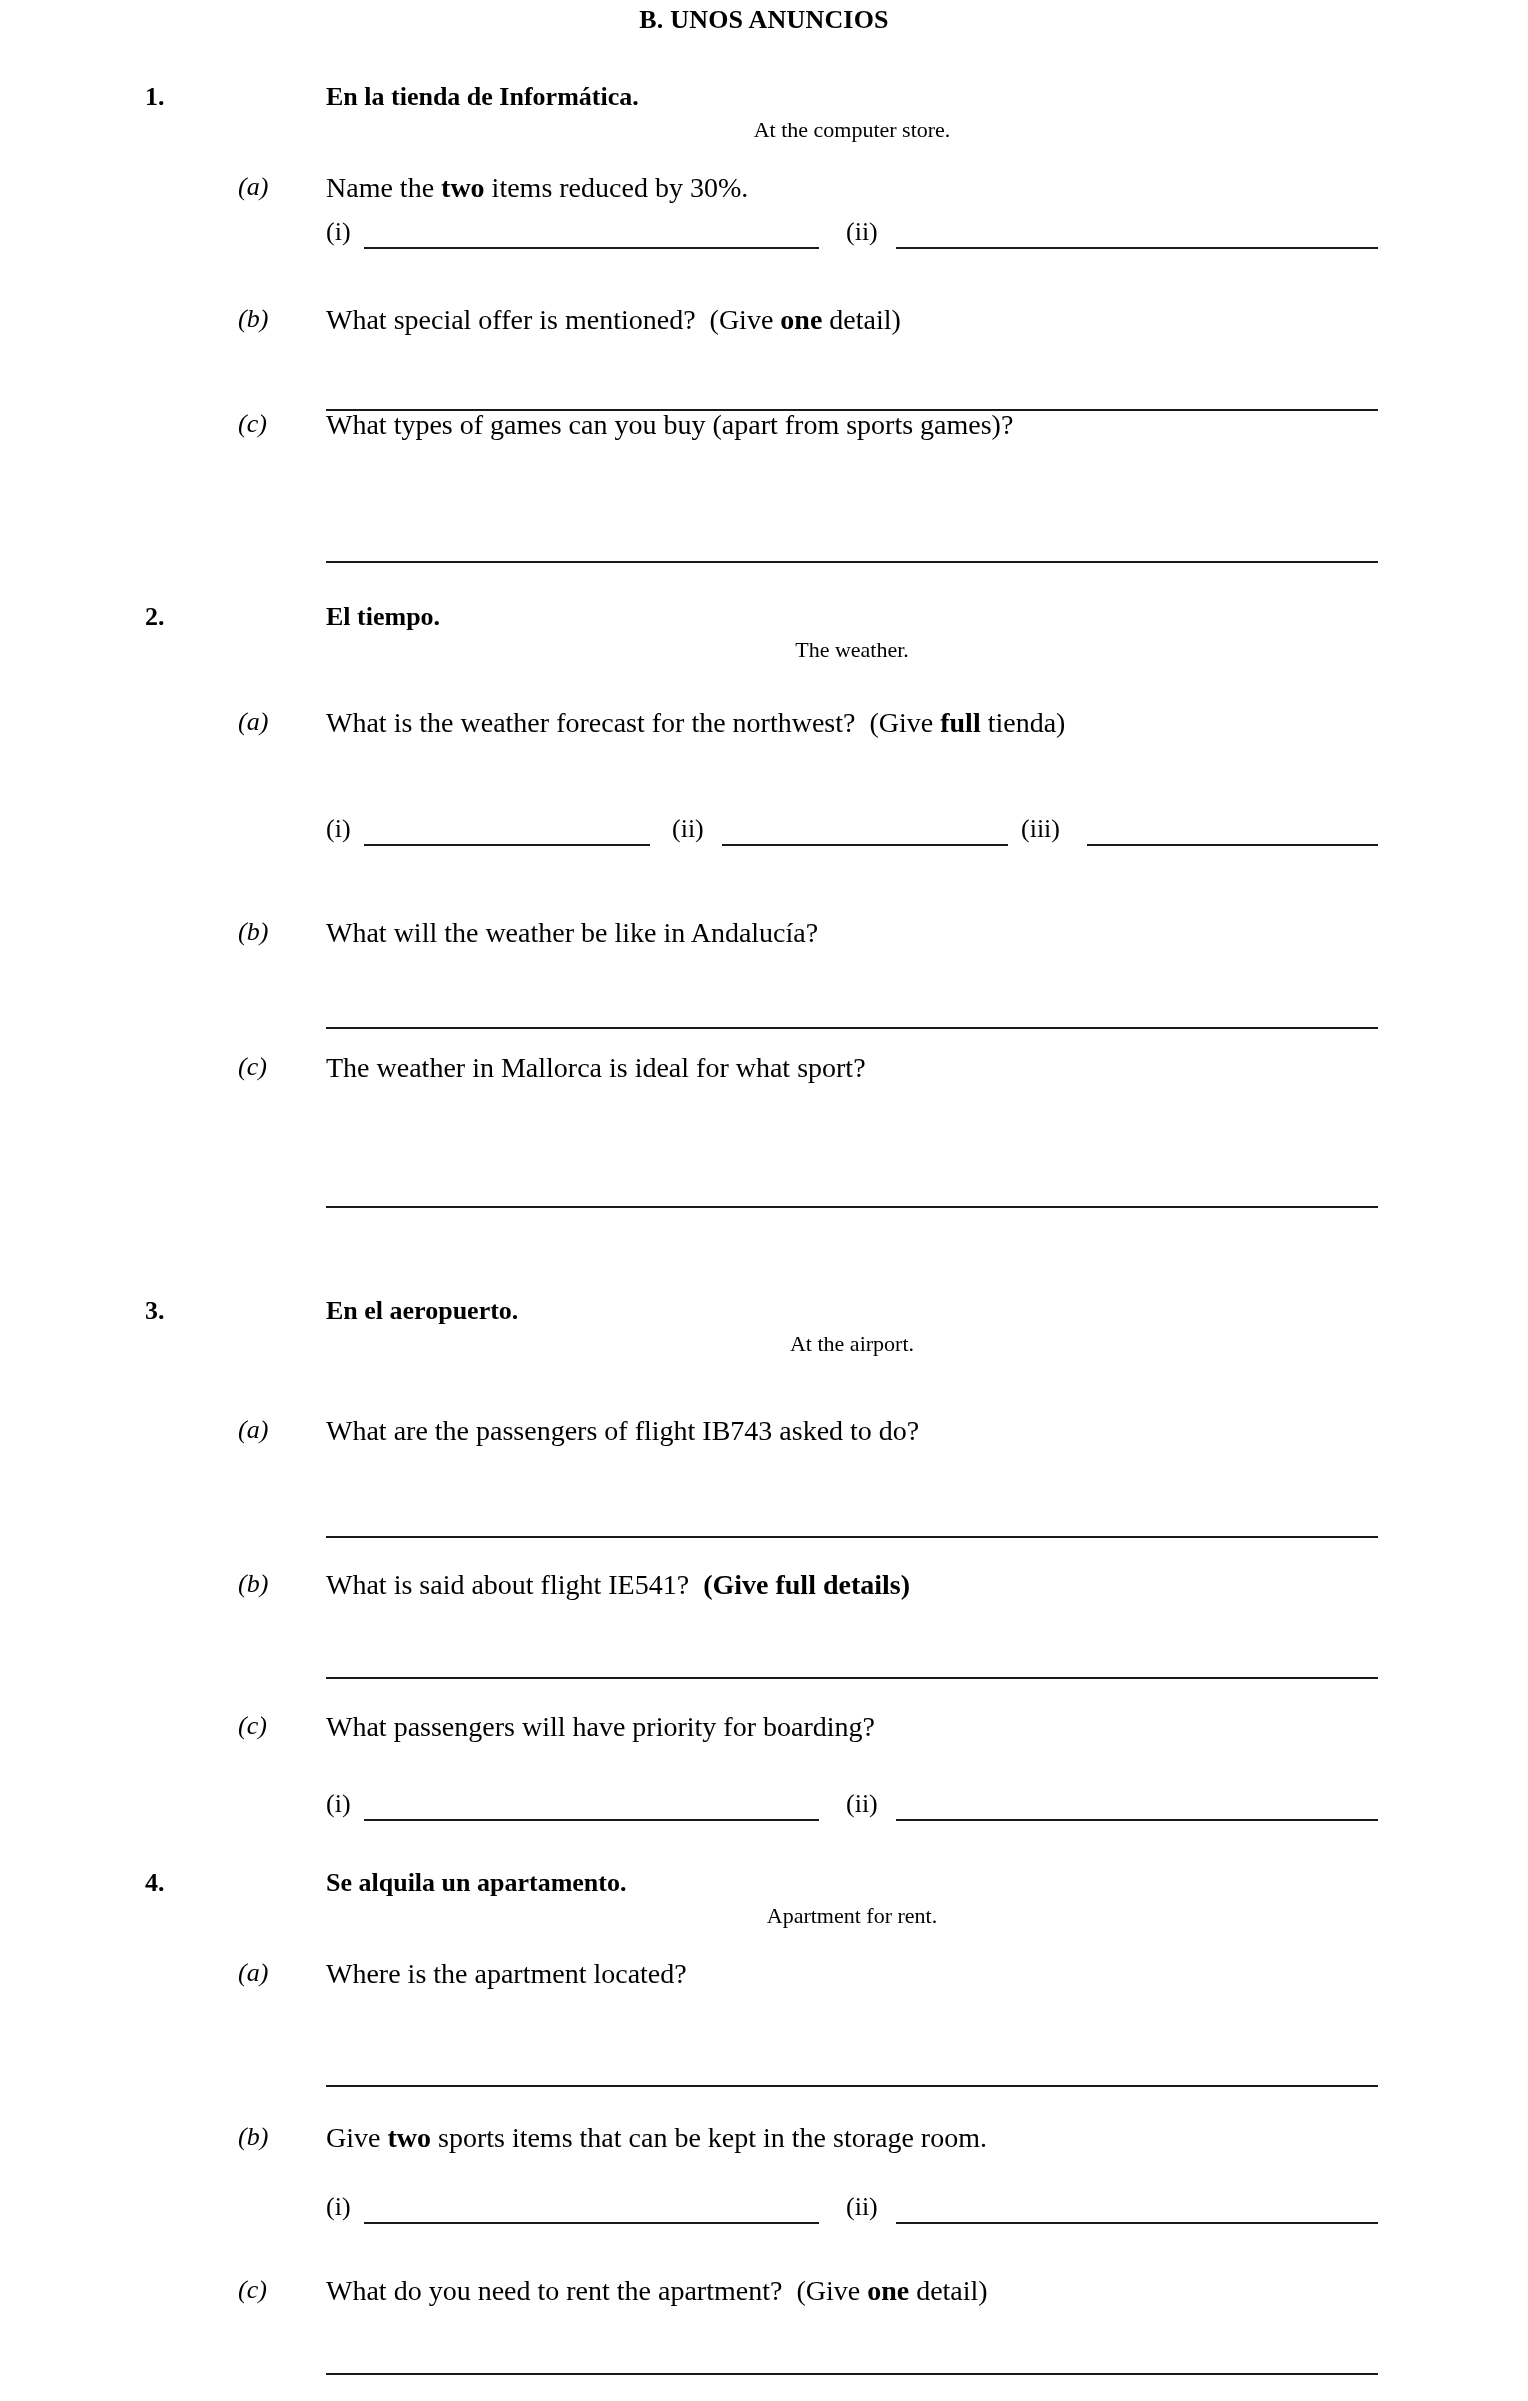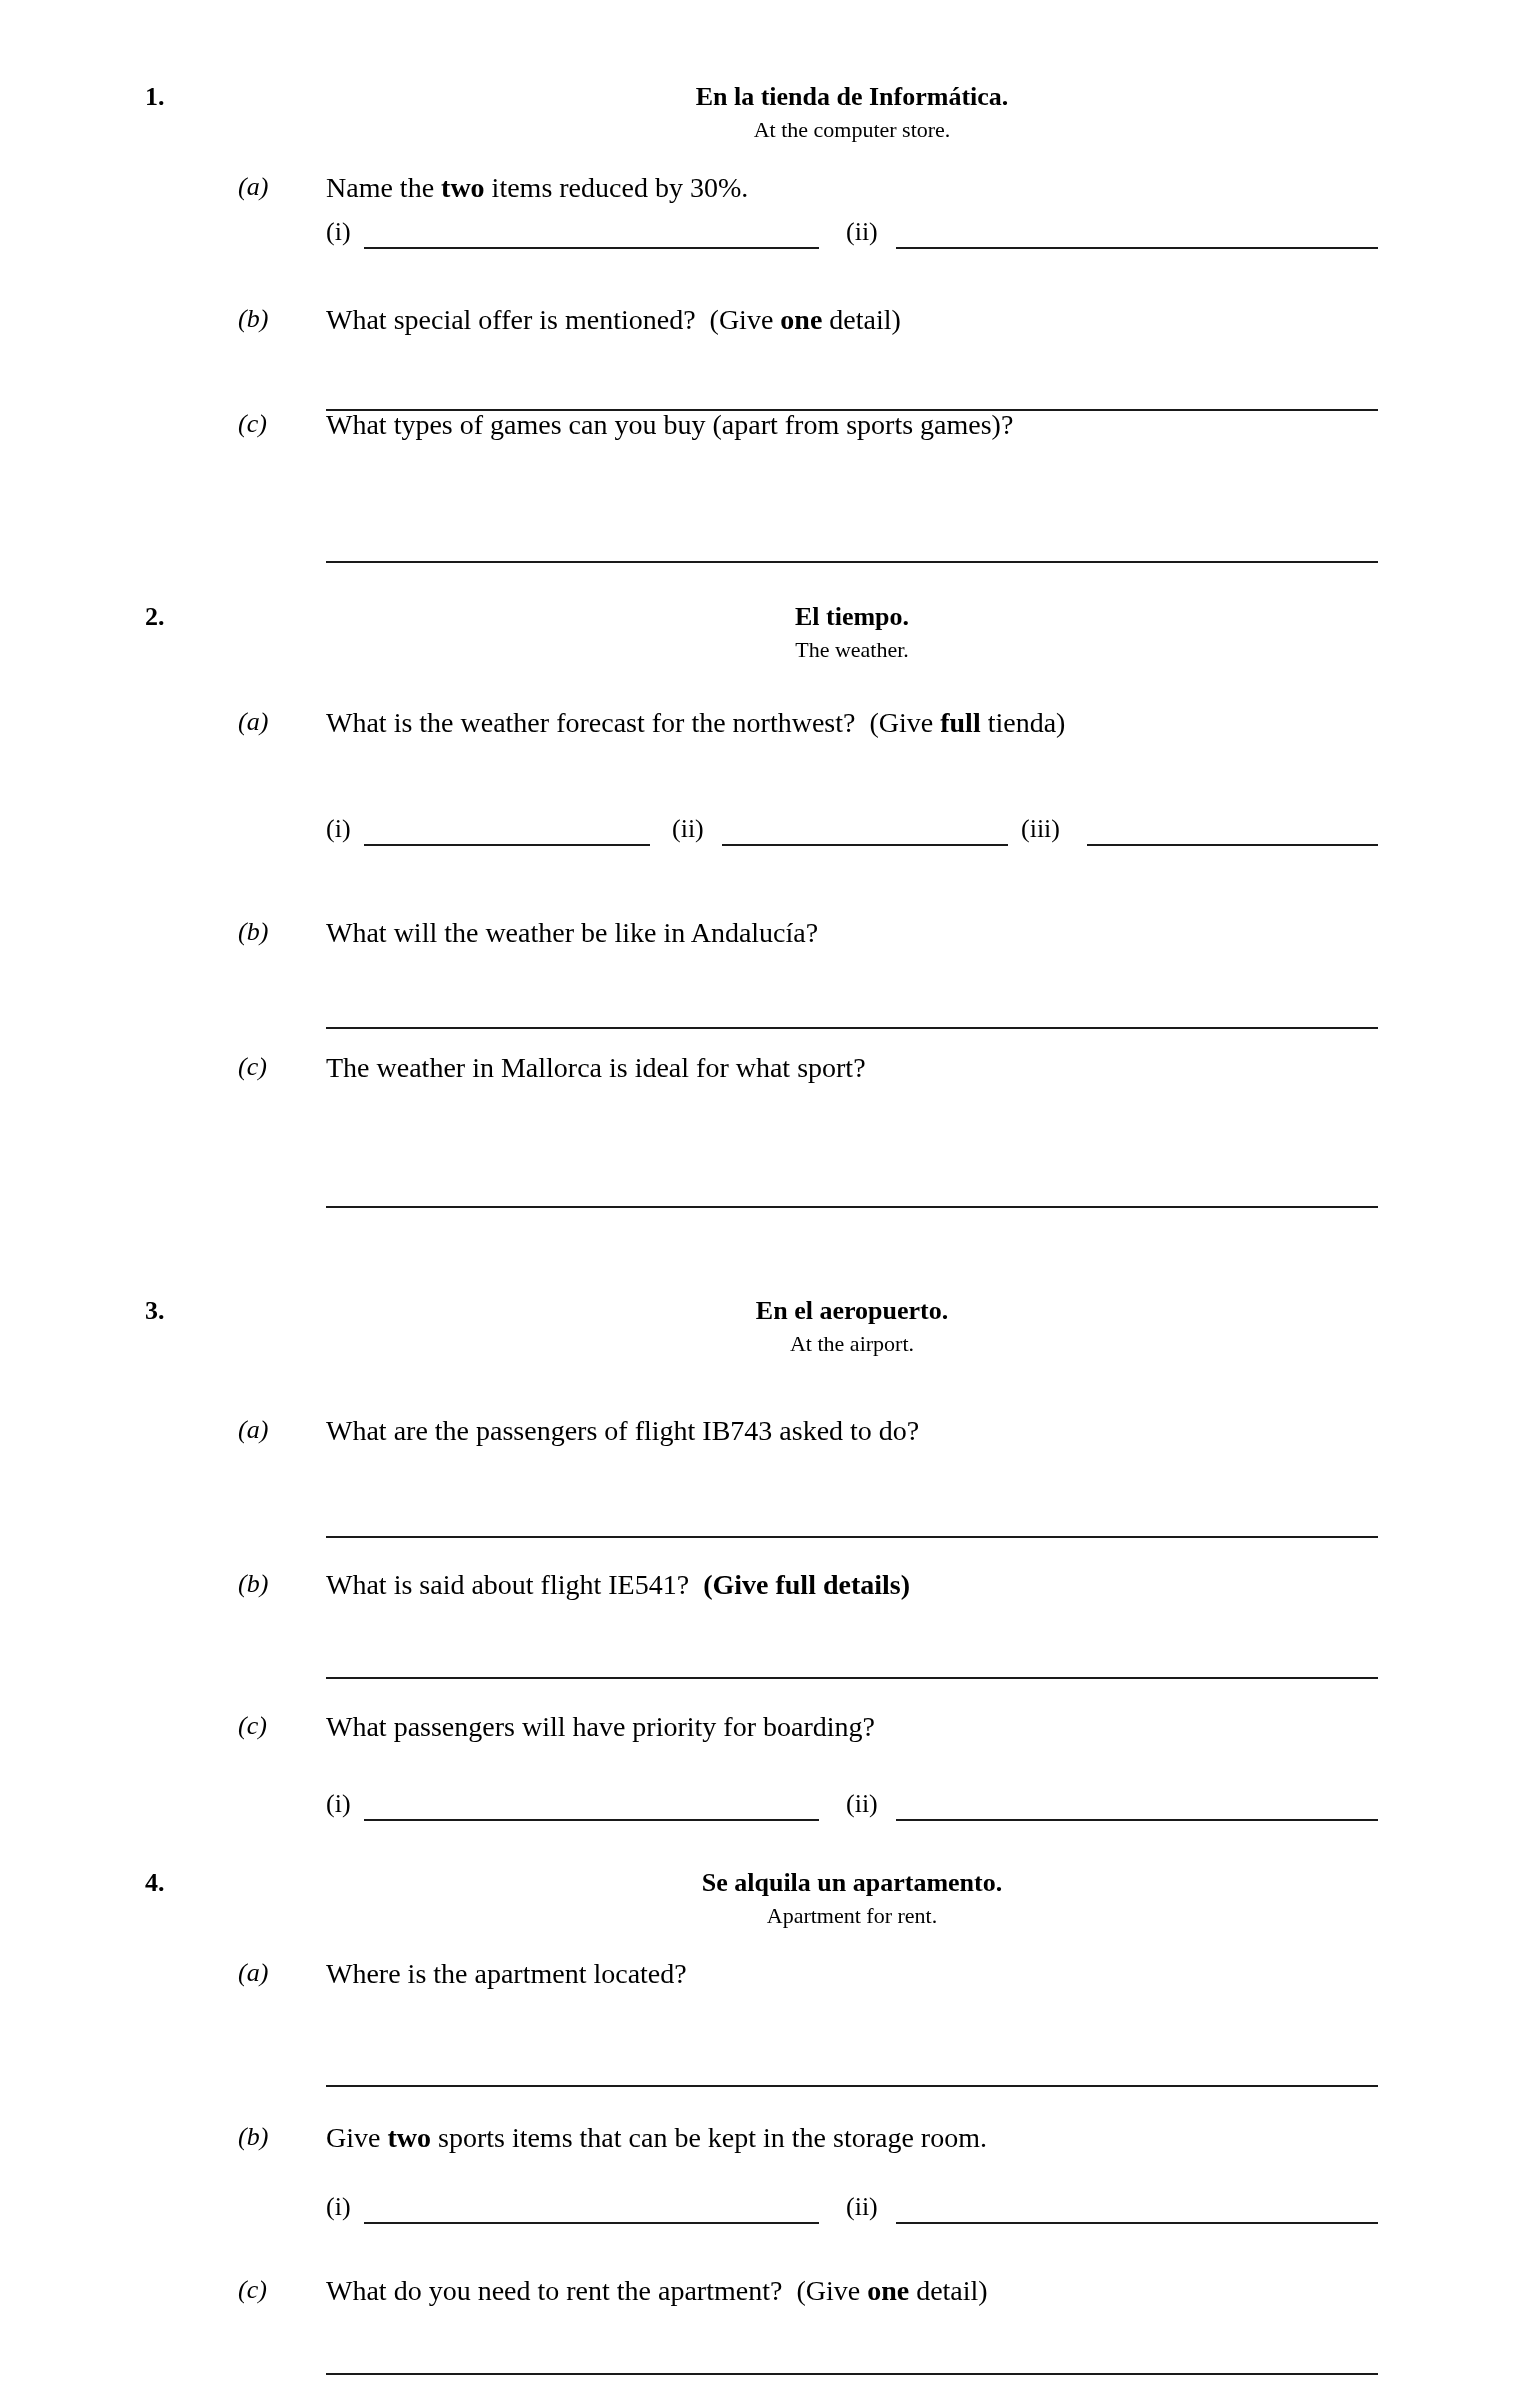--- a/index.html
+++ b/index.html
@@ -42,21 +42,20 @@
     left: 145px;
     top: 0;
     font-weight: bold;
     font-size: 26px;
   }
   .heading-es {
     position: absolute;
     left: 326px;
     top: 0;
     width: 1052px;
-    text-align: center;
     font-weight: bold;
     font-size: 26px;
   }
   .heading-en {
     position: absolute;
     left: 326px;
     top: 35px;
     width: 1052px;
     text-align: center;
     font-weight: normal;
@@ -108,20 +107,21 @@
     bottom: 0;
     height: 0;
     border-bottom: 2.5px solid #1a1a1a;
   }
 </style>
 </head>
 <body>
 
 <div class="page">
 
+  <div class="doc-title">B. UNOS ANUNCIOS</div>
 
   <div class="qblock" style="top:82px;">
     <div class="qnum">1.</div>
     <div class="heading-es">En la tienda de Informática.</div>
     <div class="heading-en">At the computer store.</div>
   </div>
 
   <div class="part" style="top:172px;">
     <div class="part-label">(a)</div>
     <div class="part-text"><span>Name the </span><b>two</b><span> items reduced by 30%.</span></div>

